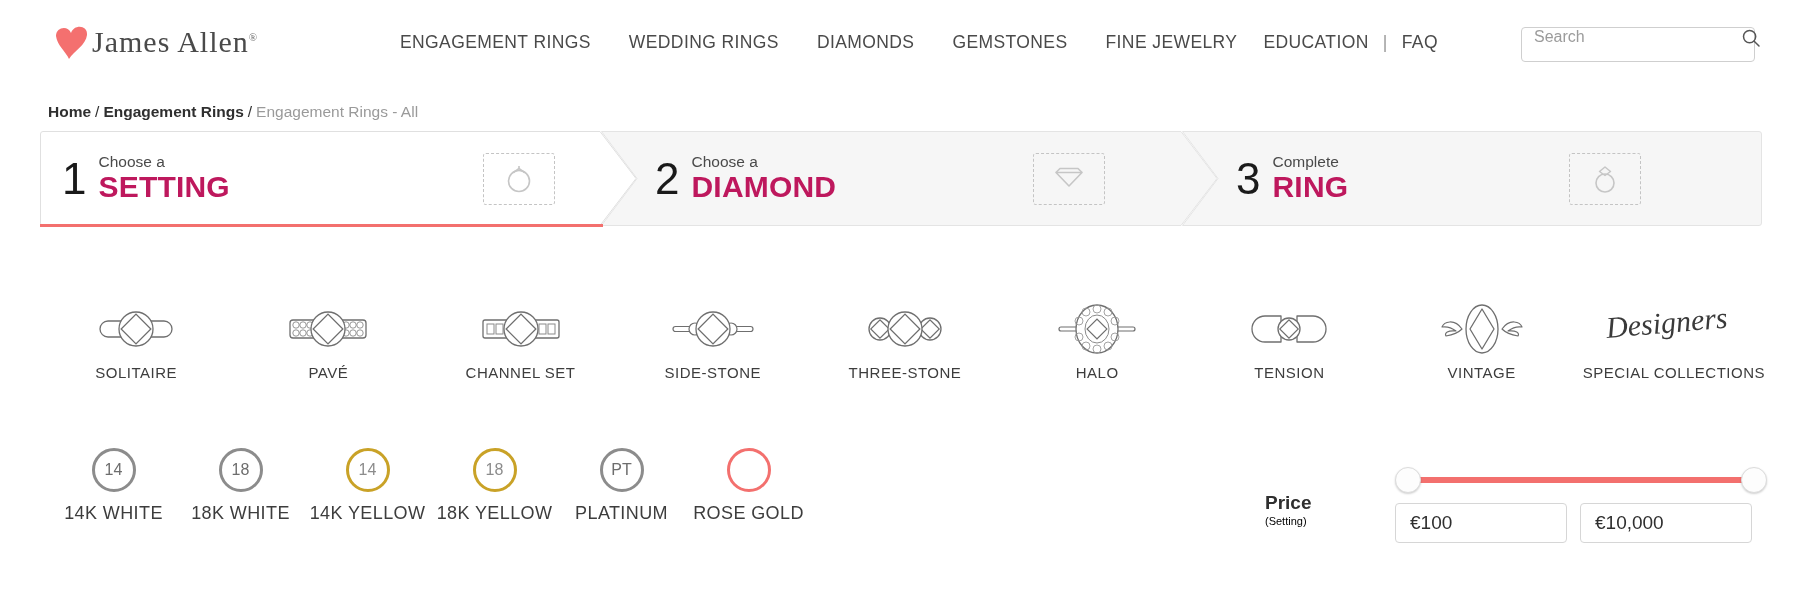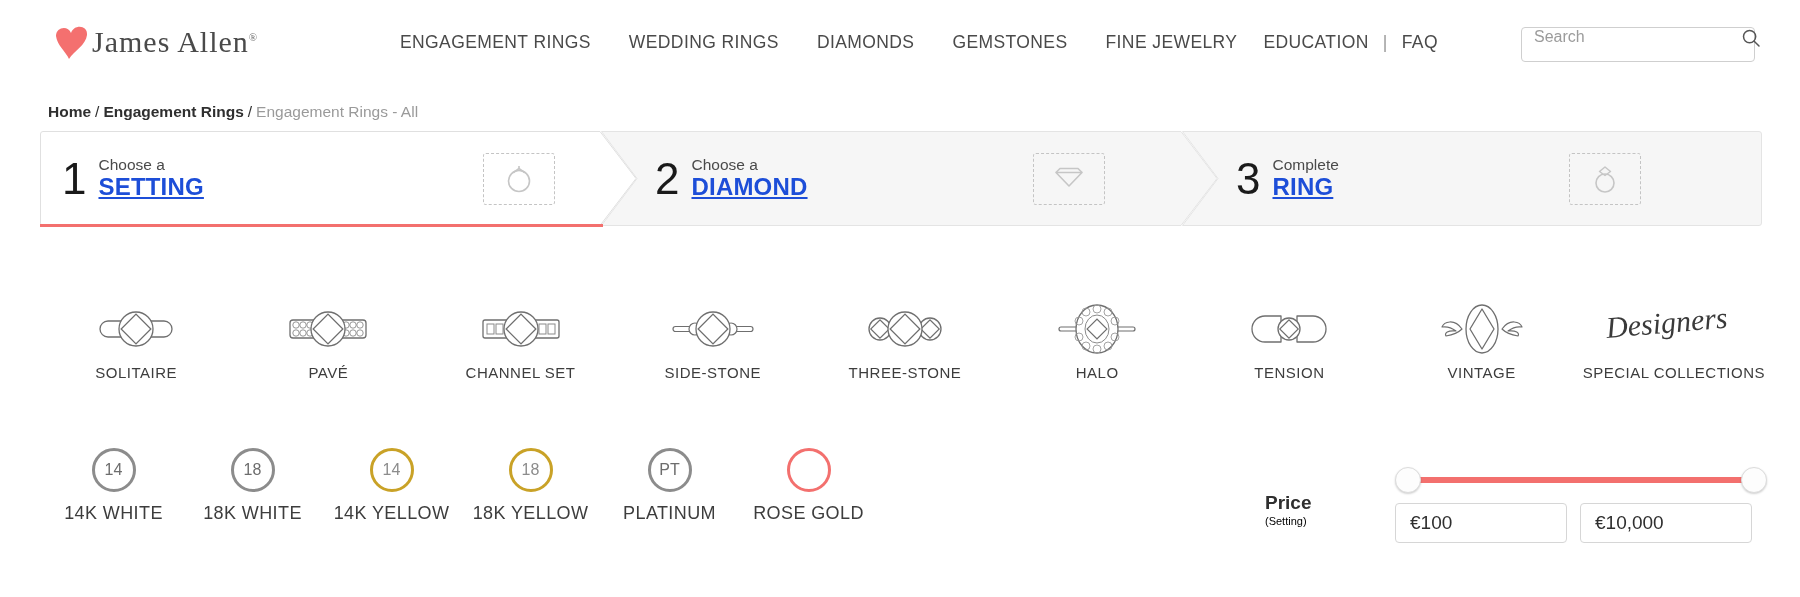--- a/index.html
+++ b/index.html
@@ -89,21 +89,21 @@
     position: relative; display: flex; align-items: center;
     width: 100%; height: 100%;
   }
   .step-num {
     font-family: "Liberation Sans", sans-serif;
     font-size: 44px; font-weight: 300; color: #1a1a1a;
     line-height: 1; margin-left: 22px;
   }
   .step-label { margin-left: 12px; line-height: 1.12; }
   .step-label .sub { font-size: 15.5px; color: #4a4a4a; display: block; }
-  .step-label .main { font-size: 24px; font-weight: bold; color: #1d4ed8; display: block; letter-spacing: 0.2px; text-decoration: underline;}
+  .step-label .main { font-size: 30px; font-weight: bold; color: #be185d; display: block; letter-spacing: 0.2px;}
   .step-thumb {
     position: absolute; top: 22px;
     width: 72px; height: 52px;
     border: 1px dashed #c4c4c4; border-radius: 3px;
     display: flex; align-items: center; justify-content: center;
   }
   .step1-underline {
     position: absolute; left: 0; bottom: -1px; width: 563px; height: 3px;
     background: #f3706e;
   }
@@ -120,21 +120,21 @@
   }
   .style-icon { height: 56px; display: flex; align-items: center; justify-content: center; }
   .style-label {
     margin-top: 8px; font-size: 15px; color: #3d3d3d;
     letter-spacing: 0.5px; white-space: nowrap;
   }
 
   
   .metals {
     position: absolute; left: 50px; top: 448px;
-    display: flex; align-items: flex-start; gap: 12px;
+    display: flex; align-items: flex-start; gap: 0;
   }
   .metal-item {
     width: 127px; display: flex; flex-direction: column;
     align-items: center; cursor: pointer;
   }
   .metal-circle {
     width: 44px; height: 44px; border-radius: 50%;
     border: 3px solid #8c8c8c;
     display: flex; align-items: center; justify-content: center;
     font-size: 16px; color: #6d6d6d;

